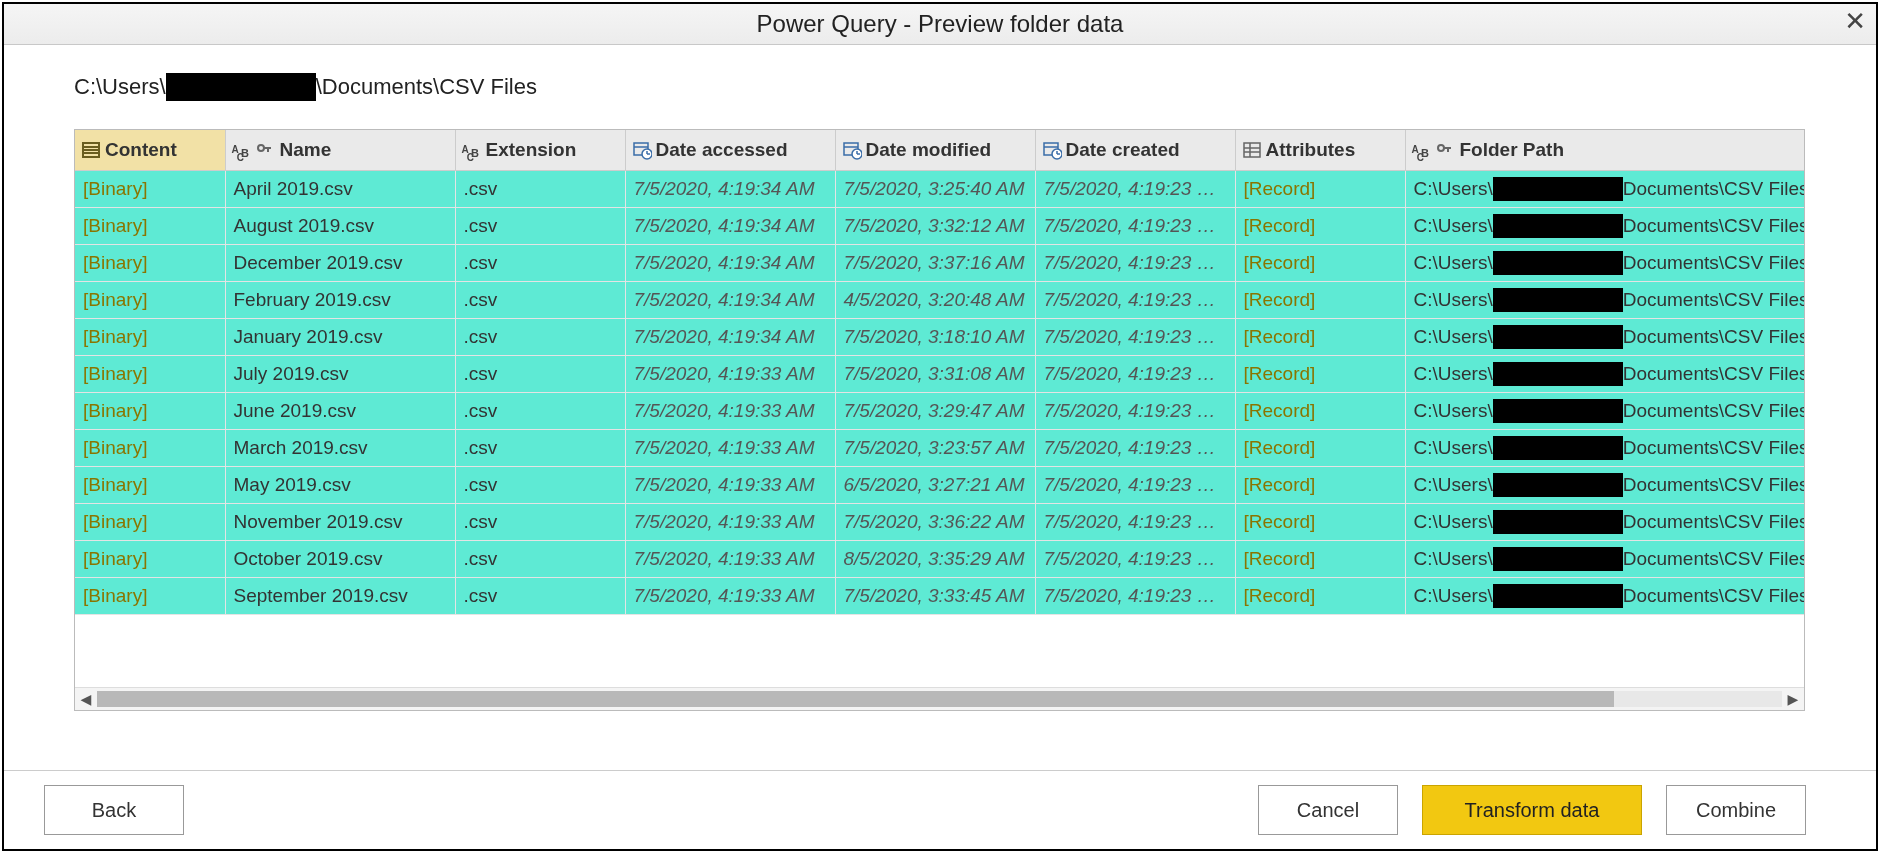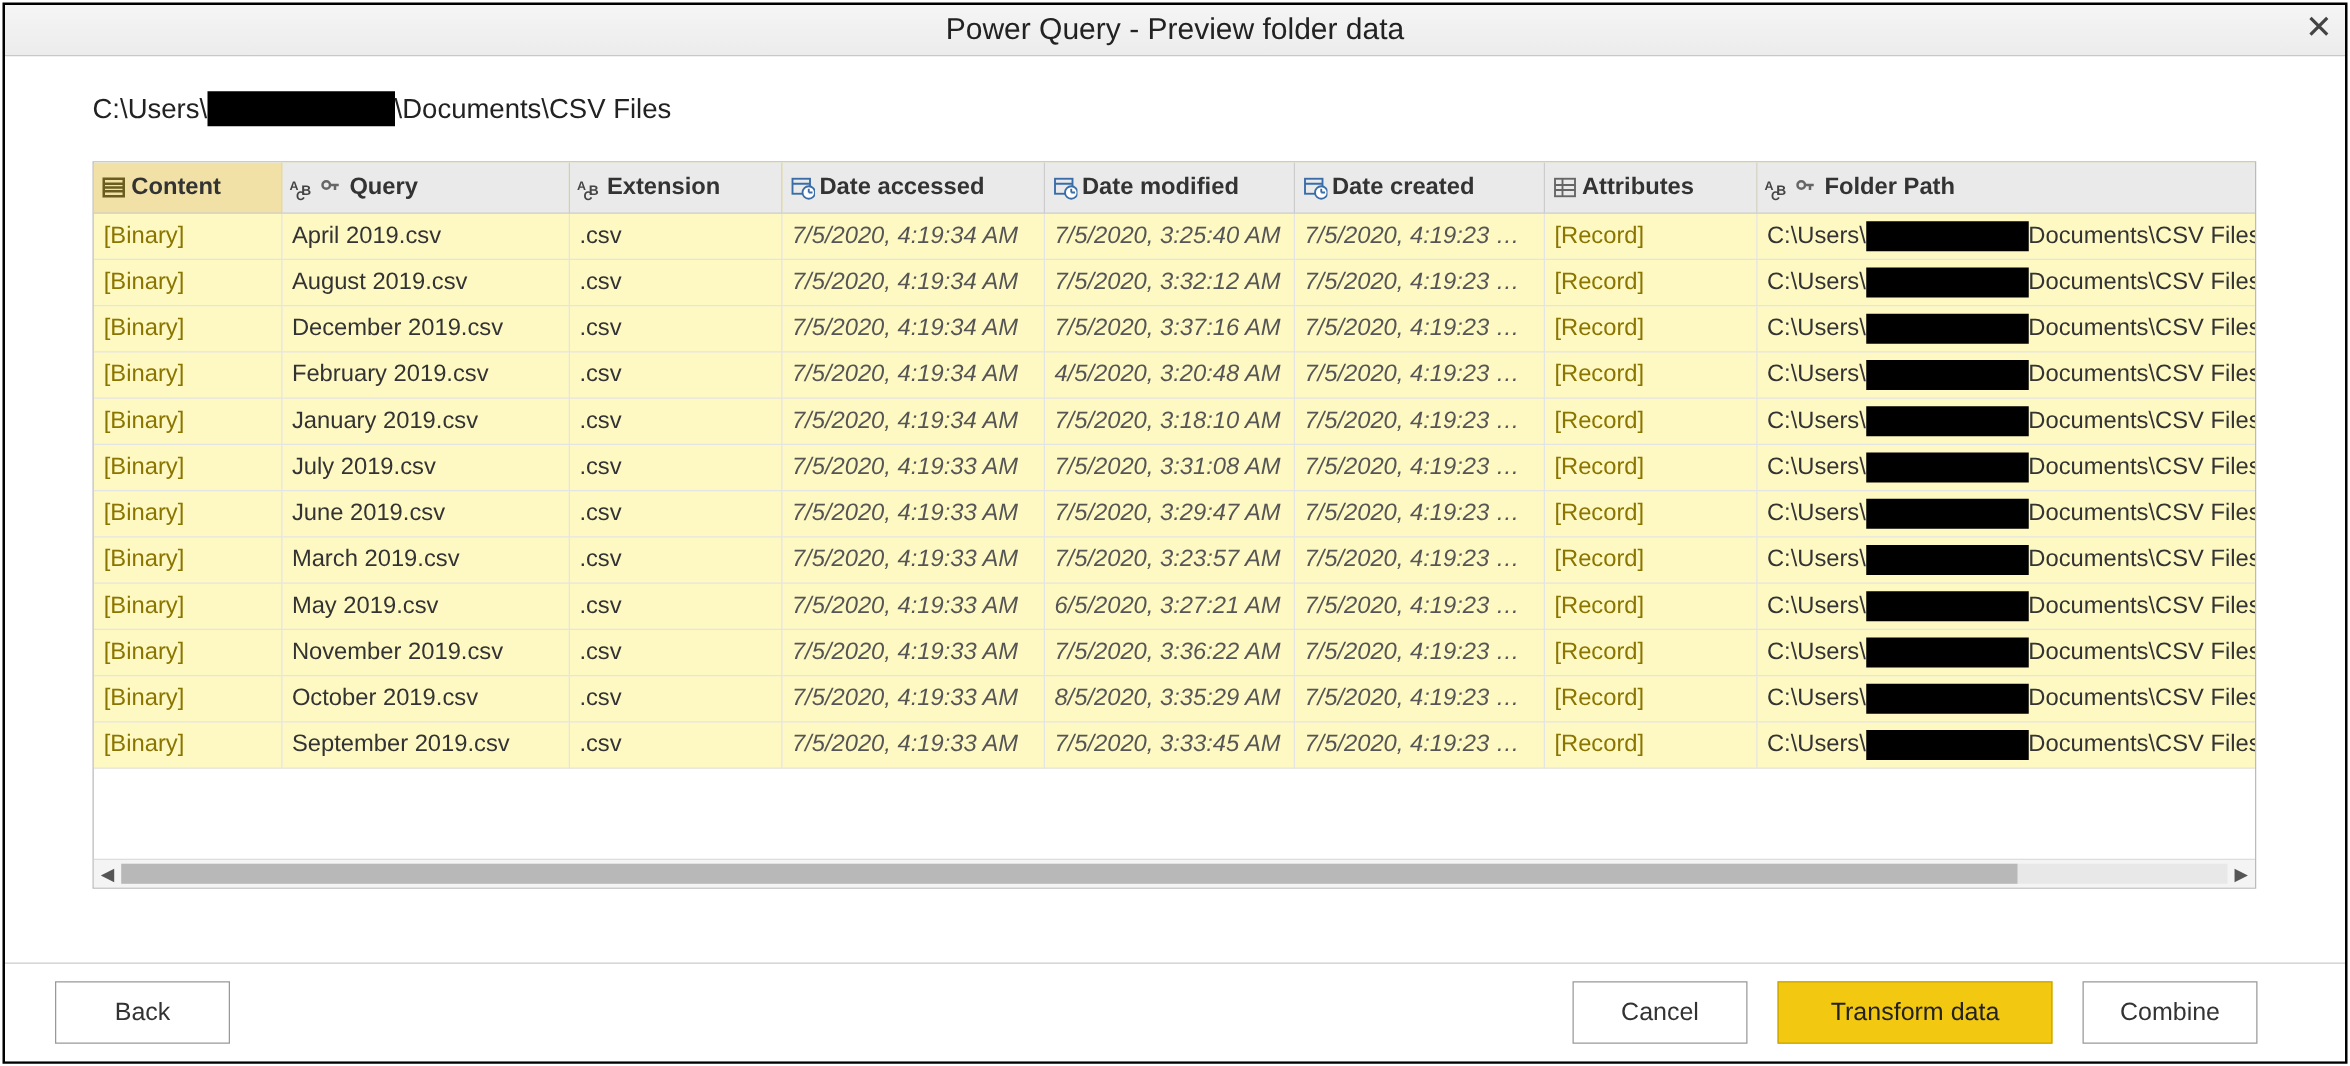--- a/index.html
+++ b/index.html
@@ -78,21 +78,21 @@
     flex-direction: column;
   }
   .grid {
     flex: 1 1 auto;
     overflow: hidden;
   }
   table {
     border-collapse: collapse;
     width: 100%;
     table-layout: fixed;
-    background: #fef9c3;
+    background: #5eead4;
   }
   th {
     text-align: left;
     font-weight: 600;
     font-size: 19px;
     color: #333;
     background: #eaeaea;
     border-right: 1px solid #ccc;
     border-bottom: 1px solid #ccc;
     height: 40px;
@@ -250,21 +250,21 @@
               <th>
                 <div class="hcell">
                   <span class="ico"><span class="abc"></span><span class="abc-b">B</span></span>
                   <span class="ico key-ico">
                     <svg width="16" height="16">
                         <circle cx="5" cy="8" r="3" fill="none" stroke="#666" stroke-width="2"></circle>
                         <line x1="8" y1="8" x2="15" y2="8" stroke="#666" stroke-width="2"></line>
                         <line x1="12" y1="8" x2="12" y2="12" stroke="#666" stroke-width="2"></line>
                       </svg>
                   </span>
-                  <span>Query</span>
+                  <span>Name</span>
                 </div>
               </th>
               <th>
                 <div class="hcell">
                   <span class="ico"><span class="abc"></span><span class="abc-b">B</span></span>
                   <span>Extension</span>
                 </div>
               </th>
               <th>
                 <div class="hcell">

